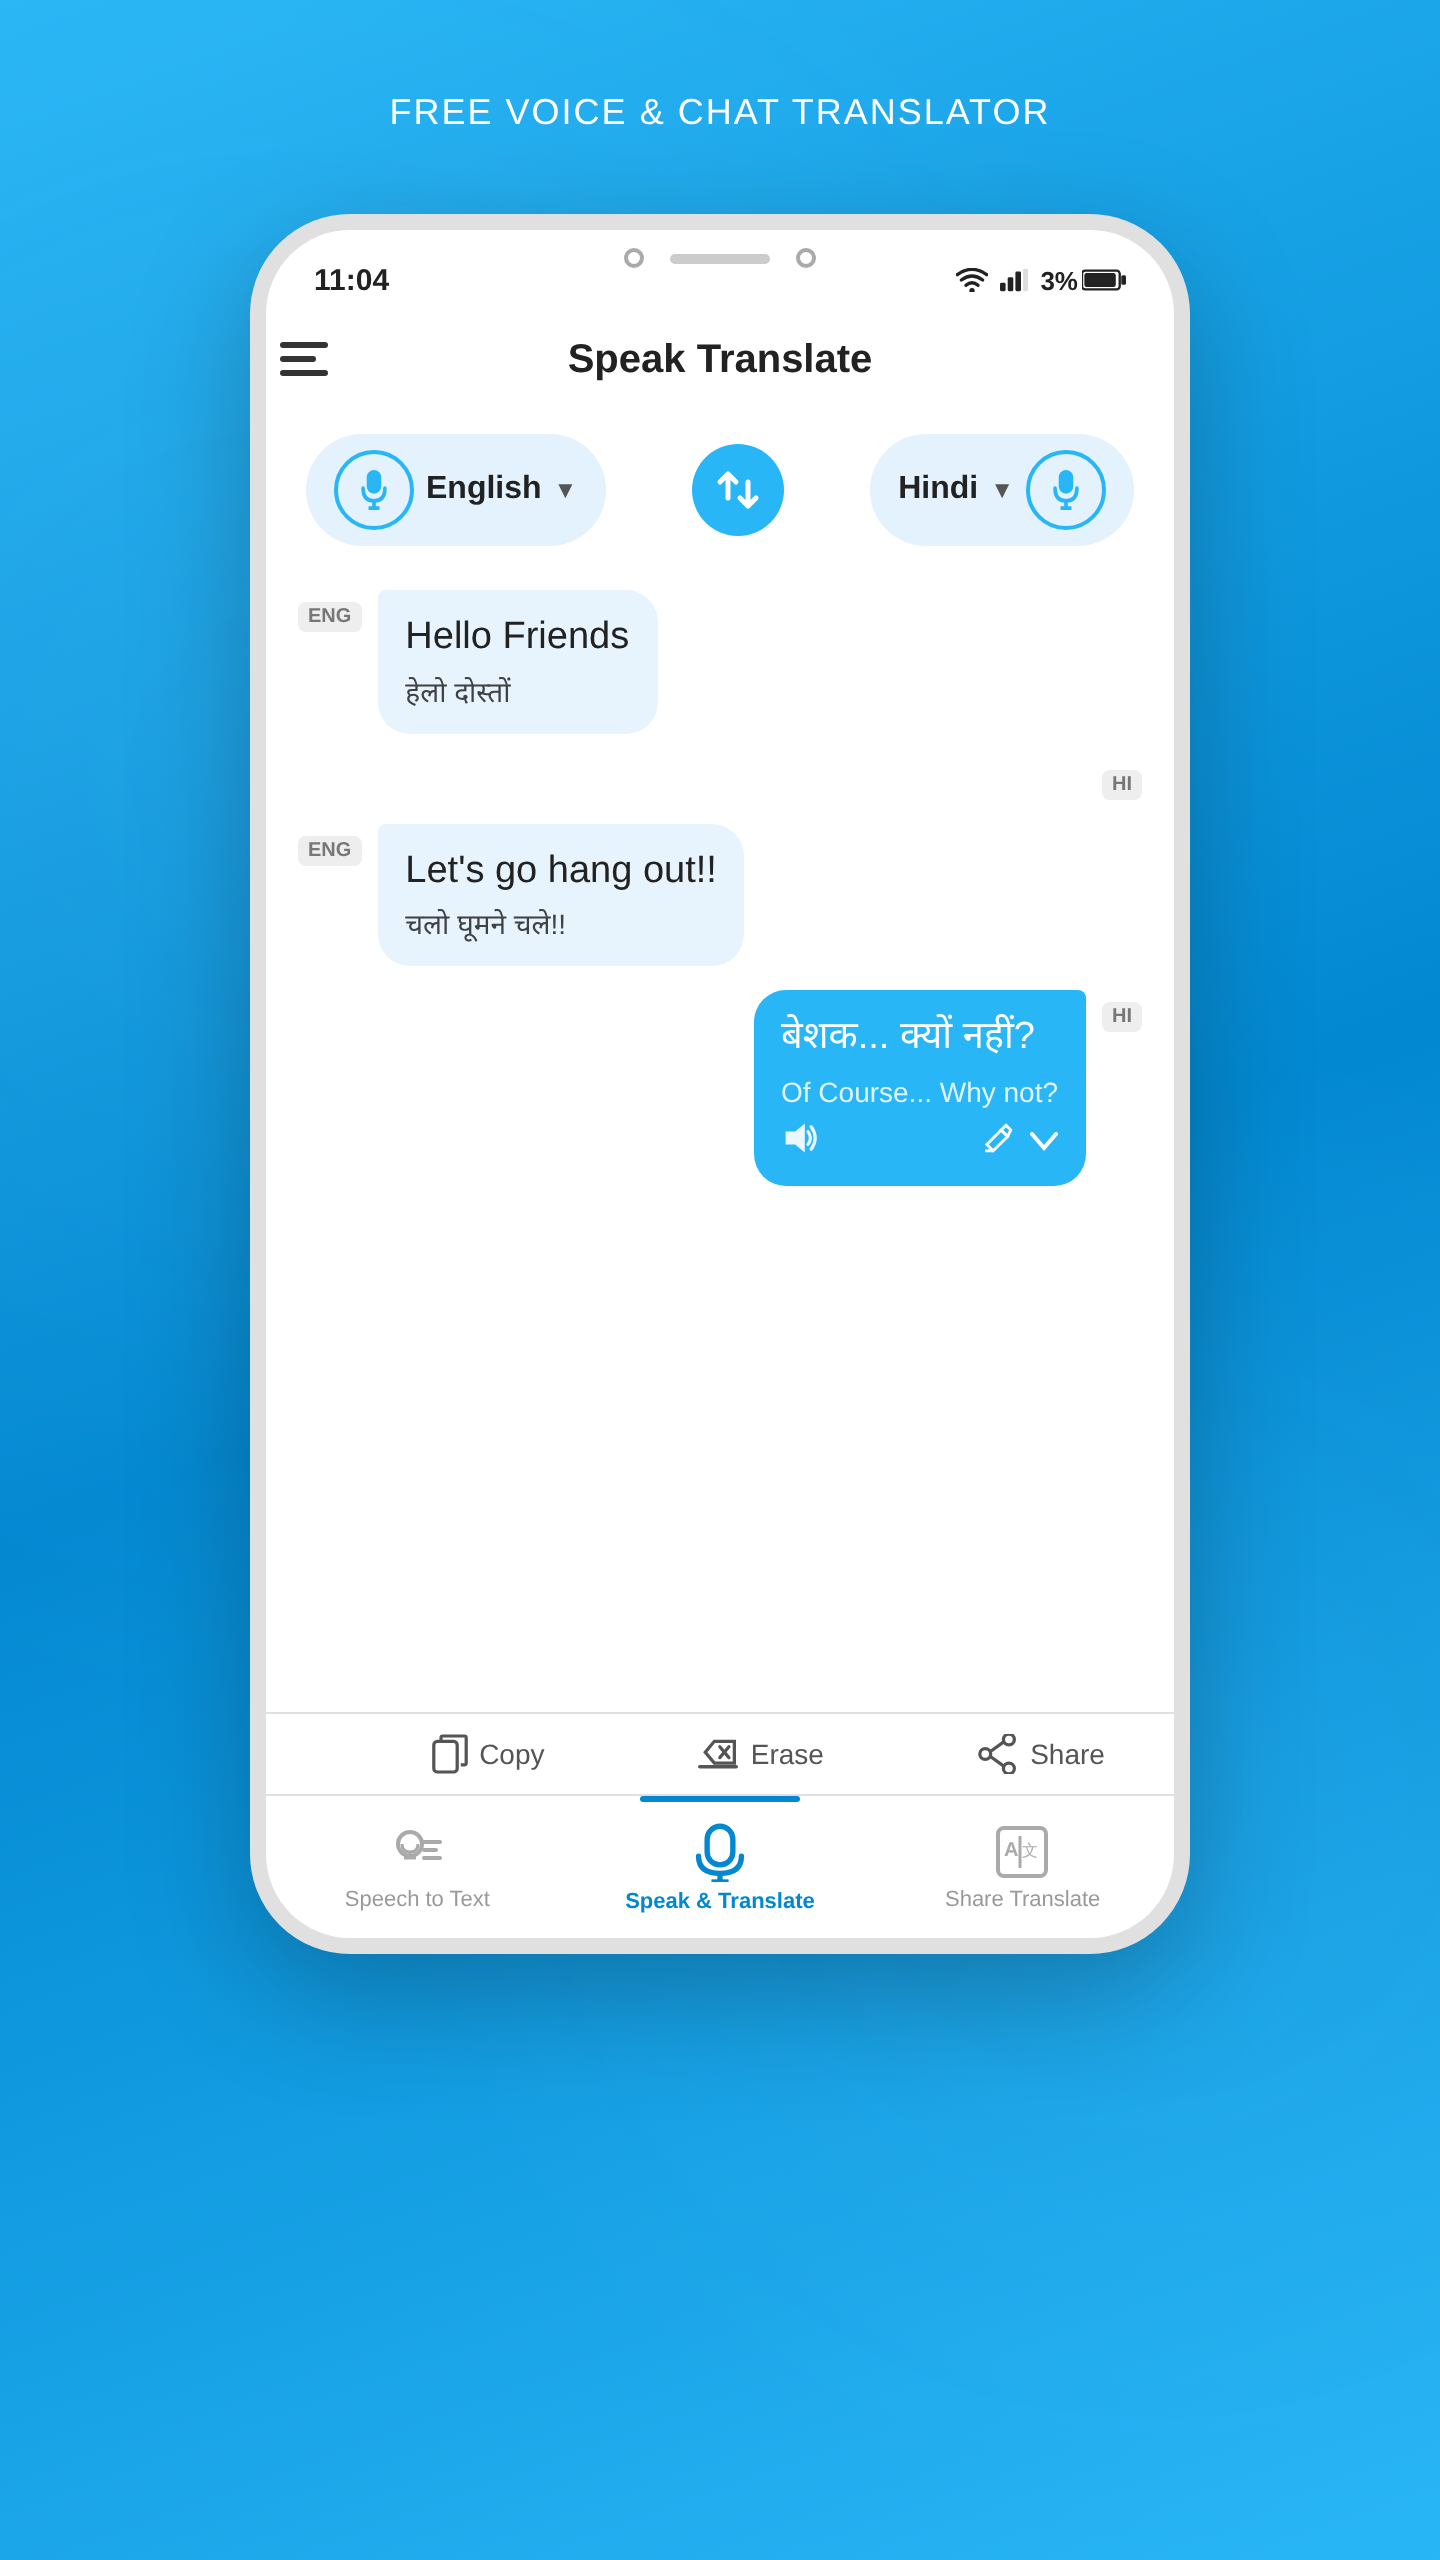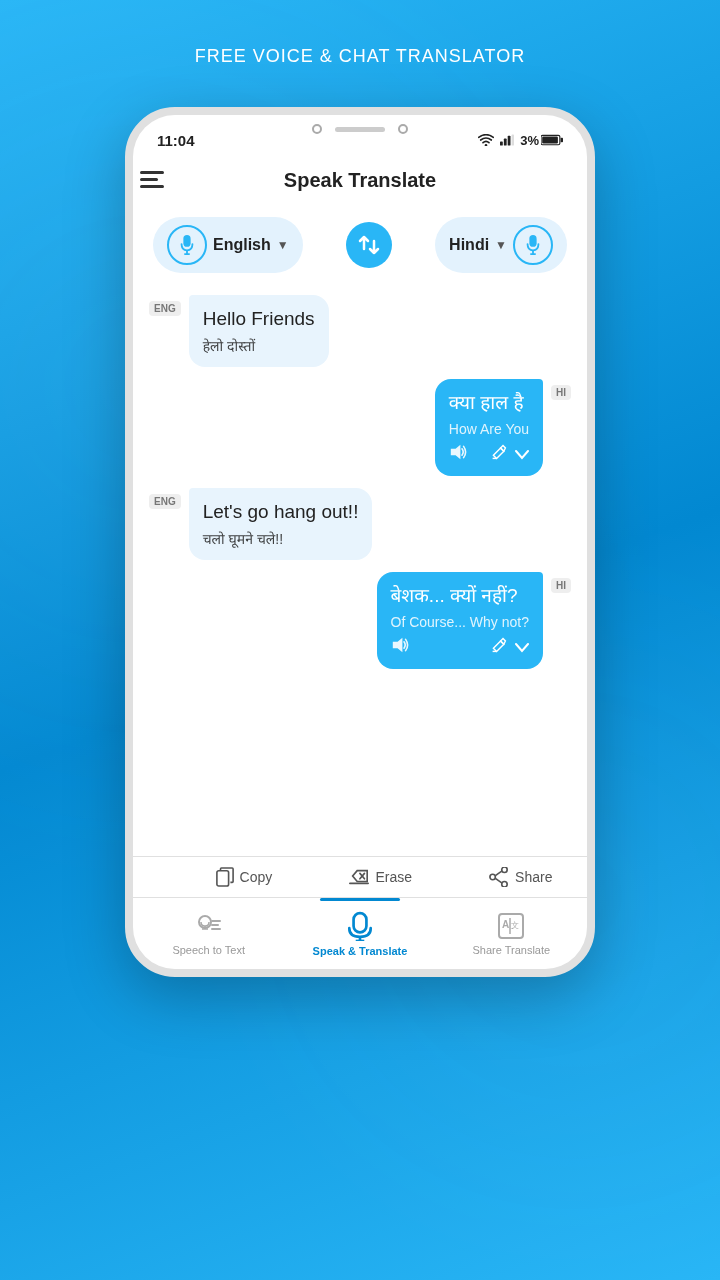--- a/index.html
+++ b/index.html
@@ -439,45 +439,20 @@
         <div class="msg-row">
           <span class="lang-tag">ENG</span>
           <div class="bubble left">
             <div class="original">Hello Friends</div>
             <div class="translation">हेलो दोस्तों</div>
           </div>
         </div>
 
         <div class="msg-row right">
           <span class="lang-tag">HI</span>
-          <div class="bubble right">
-            <div class="original">क्या हाल है</div>
-            <div class="translation">How Are You</div>
-            <div class="bubble-actions">
-              <span class="speaker">
-                <svg width="18" height="16" viewBox="0 0 22 20">
-                  <polygon points="2,6 8,6 14,1 14,19 8,14 2,14" fill="white"></polygon>
-                  <path d="M16 6 Q19 10 16 14" fill="none" stroke="white" stroke-width="2" stroke-linecap="round"></path>
-                  <path d="M18 3 Q23 10 18 17" fill="none" stroke="white" stroke-width="2" stroke-linecap="round"></path>
-                </svg>
-              </span>
-              <span class="edit" style="margin-left:auto;">
-                <svg width="16" height="16" viewBox="0 0 20 20">
-                  <path d="M3 14 L12 5 L16 9 L7 18 Z" fill="none" stroke="white" stroke-width="1.8"></path>
-                  <path d="M12 5 L15 2 L18 5 L16 9 Z" fill="none" stroke="white" stroke-width="1.8"></path>
-                  <line x1="2" y1="18" x2="7" y2="18" stroke="white" stroke-width="1.8"></line>
-                </svg>
-              </span>
-              <span>
-                <svg width="14" height="10" viewBox="0 0 14 10">
-                  <path d="M1 1 L7 8 L13 1" fill="none" stroke="white" stroke-width="2" stroke-linecap="round"></path>
-                </svg>
-              </span>
-            </div>
-          </div>
         </div>
 
         <div class="msg-row">
           <span class="lang-tag">ENG</span>
           <div class="bubble left">
             <div class="original">Let's go hang out!!</div>
             <div class="translation">चलो घूमने चले!!</div>
           </div>
         </div>
 

